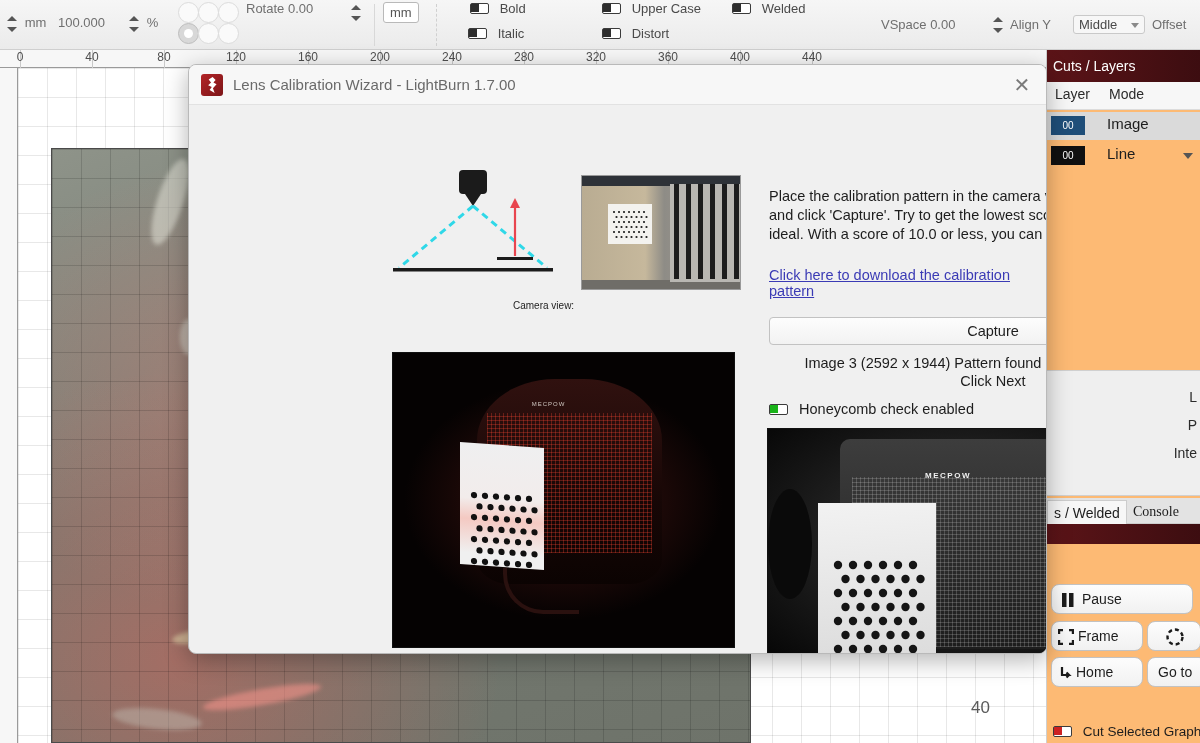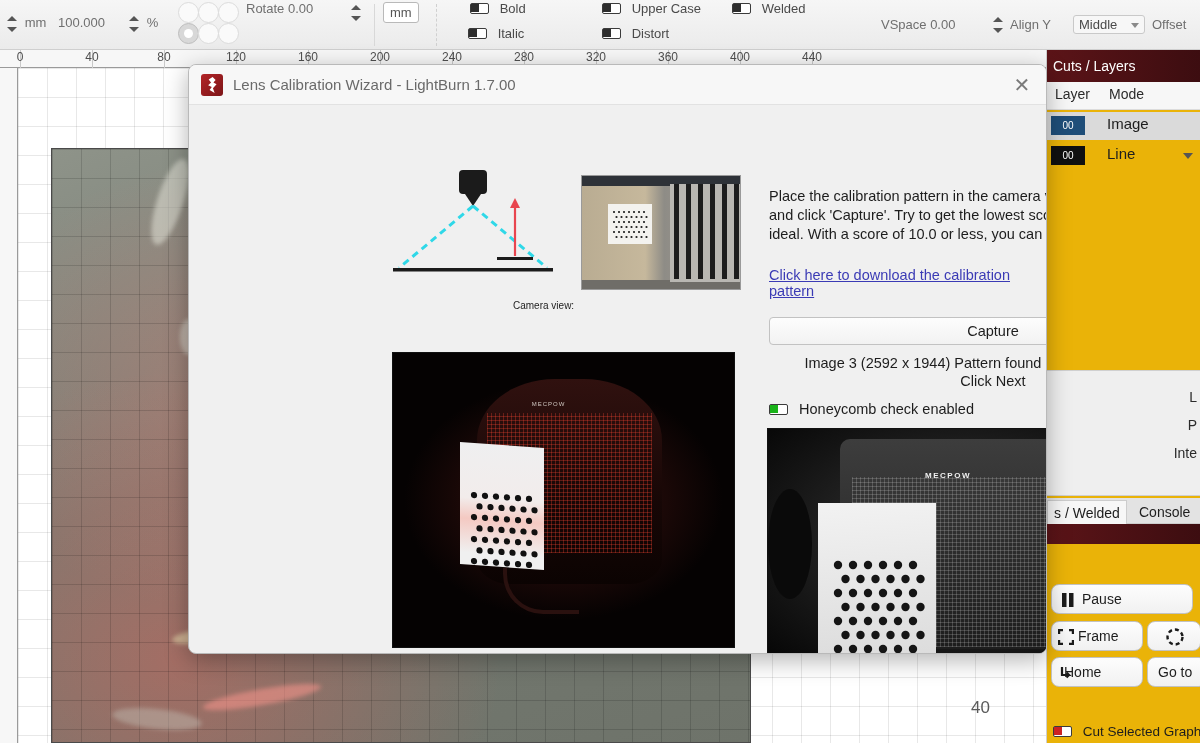--- a/index.html
+++ b/index.html
@@ -111,21 +111,21 @@
     background-image:
       linear-gradient(to right, rgba(0,0,0,.14) 1px, transparent 1px),
       linear-gradient(to bottom, rgba(0,0,0,.14) 1px, transparent 1px);
     background-size: 29px 29px;
   }
   .smudge { position: absolute; border-radius: 50%; filter: blur(2px); }
 
   
   .dock {
     position: absolute; left: 1046px; top: 50px; width: 154px; height: 693px;
-    background: #eab308; border-left: 1px solid #cfcfcf;
+    background: #fdba74; border-left: 1px solid #cfcfcf;
   }
   .dock-title {
     position: absolute; left: 0; top: 0; width: 154px; height: 32px;
     background: linear-gradient(90deg, #5c1418, #3c0d10);
     color: #fff; font-size: 14px; line-height: 32px; padding-left: 6px;
     overflow: hidden; white-space: nowrap;
   }
   .layer-head {
     position: absolute; left: 0; top: 32px; width: 154px; height: 28px;
     background: #f7f7f7; border-bottom: 1px solid #dcdcdc;
@@ -370,21 +370,21 @@
     </div>
 
     <div class="cut-panel">
       <div class="rlbl" style="top:18px;">L</div>
       <div class="rlbl" style="top:46px;">P</div>
       <div class="rlbl" style="top:74px;margin-left:24px;">Inte</div>
     </div>
 
     <div class="tabstrip">
       <div class="tab active" style="left:0px;">s / Welded</div>
-      <div class="tab" style="left:86px;">Console</div>
+      <div class="tab" style="left:80px;font-family:Liberation Serif, serif;">Console</div>
     </div>
     <div class="redbar"></div>
 
     <div class="ctrl-btn" style="left:4px; top:534px; width:142px; height:30px;">
       <svg width="16" height="16" viewBox="0 0 16 16" style="position:absolute;left:8px;top:7px;">
         <rect x="2" y="1" width="4.5" height="14" fill="#1b1b1b"></rect>
           <rect x="9" y="1" width="4.5" height="14" fill="#1b1b1b"></rect>
       </svg>
       <span class="t">Pause</span>
     </div>
@@ -399,21 +399,21 @@
     <div class="ctrl-btn" style="left:100px; top:571px; width:54px; height:30px;">
       <svg width="20" height="20" viewBox="0 0 20 20" style="position:absolute;left:17px;top:5px;">
         <circle cx="10" cy="10" r="7.5" fill="none" stroke="#1b1b1b" stroke-width="2.4" stroke-dasharray="4 3"></circle>
       </svg>
     </div>
 
     <div class="ctrl-btn" style="left:4px; top:607px; width:92px; height:30px;">
       <svg width="16" height="16" viewBox="0 0 16 16" style="position:absolute;left:6px;top:7px;">
         <path d="M4 2v8h7l-2.5-2.5M11 10l-2.5 2.5" fill="none" stroke="#1b1b1b" stroke-width="2.2"></path>
       </svg>
-      <span class="t" style="left:12px;">Home</span>
+      <span class="t" style="left:24px;">Home</span>
     </div>
 
     <div class="ctrl-btn" style="left:100px; top:607px; width:60px; height:30px;">
       <span class="t" style="left:10px;">Go to</span>
     </div>
 
     <div class="num40" style="left:-76px; top:648px;">40</div>
 
     <div class="chk-list">
       <div class="chk-row" style="top:14px;">

